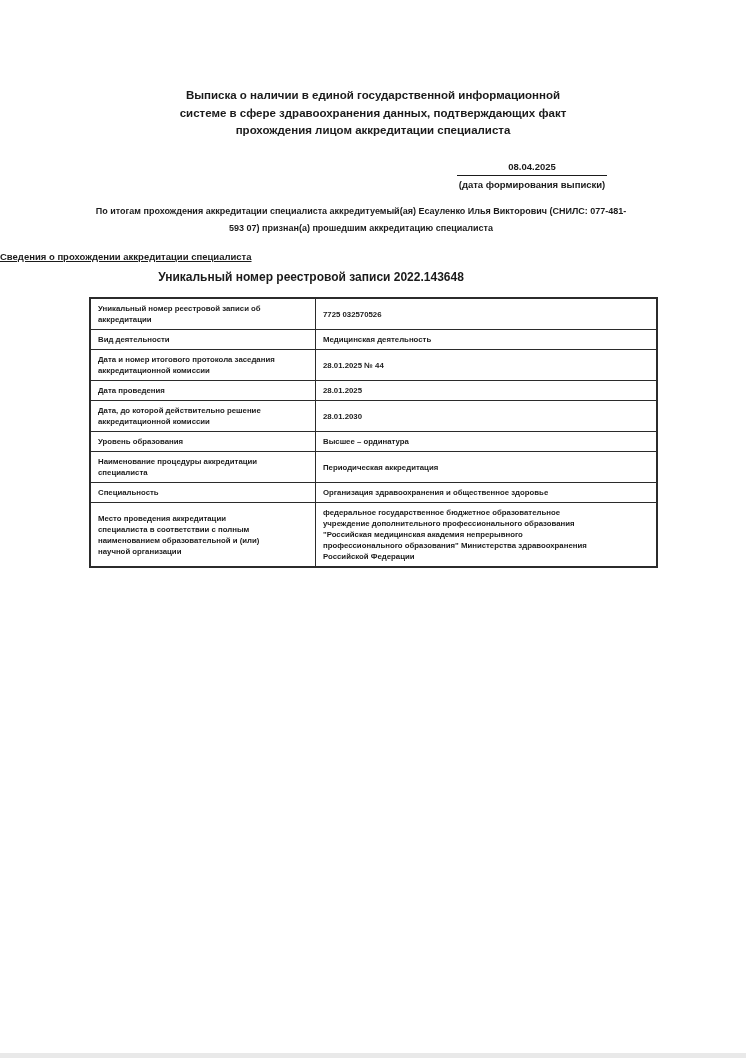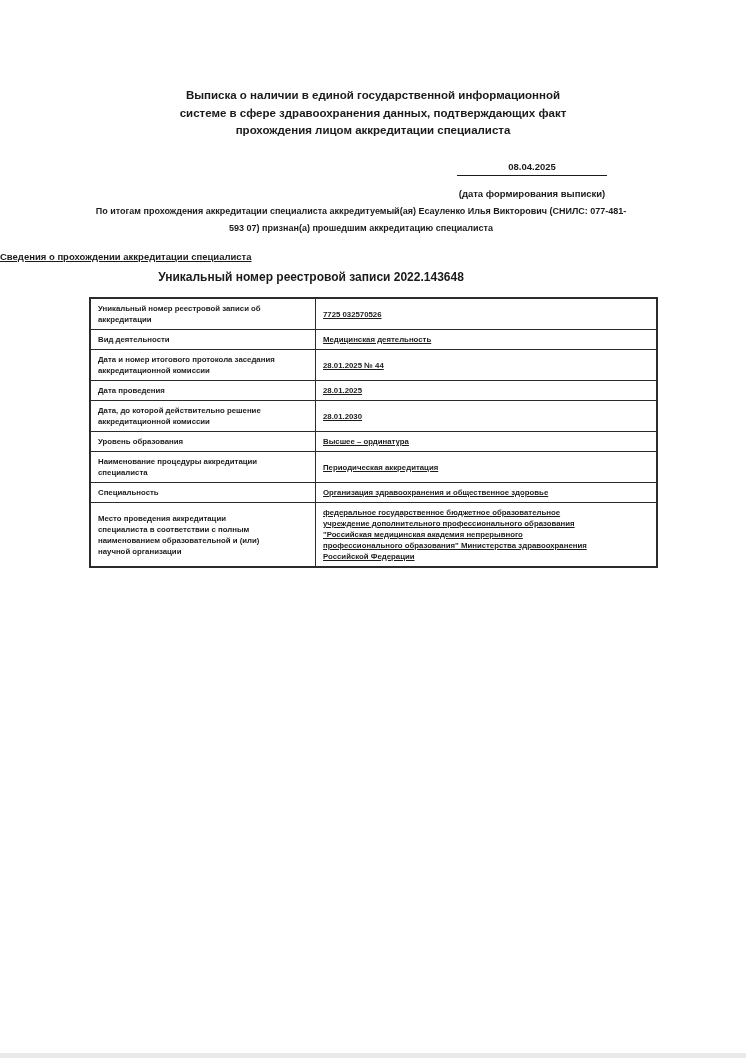--- a/index.html
+++ b/index.html
@@ -20,21 +20,21 @@
   }
   .date-block {
     position: absolute; top: 161px; left: 419px; width: 150px;
     text-align: center;
     margin-left: 38px;
   }
   .date-value { font-size: 9.5px; padding-bottom: 3px; }
   .date-caption {
     font-size: 9.5px;
     border-top: 1.5px solid #1b1b1b;
-    padding-top: 12px;
+    padding-top: 3px;
     white-space: nowrap;
   }
   .intro-paragraph {
     position: absolute; top: 203px; left: 0; width: 722px;
     text-align: center;
     font-size: 9px; line-height: 17px;
     white-space: pre-line;
   }
   .section-heading {
     position: absolute; top: 251px; left: 0; width: 746px;
@@ -56,21 +56,21 @@
   table.accreditation td {
     border: 1px solid #2b2b2b;
     font-size: 7.8px; line-height: 11px;
     font-weight: bold;
     padding: 4px 7px;
     vertical-align: middle;
     white-space: pre-line;
     overflow: hidden;
   }
   td.cell-label { width: 210px; }
-  td.cell-value { padding-left: 10px; text-decoration: underline; }
+  td.cell-value { padding-left: 10px; }
   .bottom-bar {
     position: absolute; left: 0; bottom: 0;
     width: 746px; height: 5px;
     background: #e9e9e9;
   }
 </style>
 </head>
 <body>
 
 <div class="page-title">Выписка о наличии в единой государственной информационной

